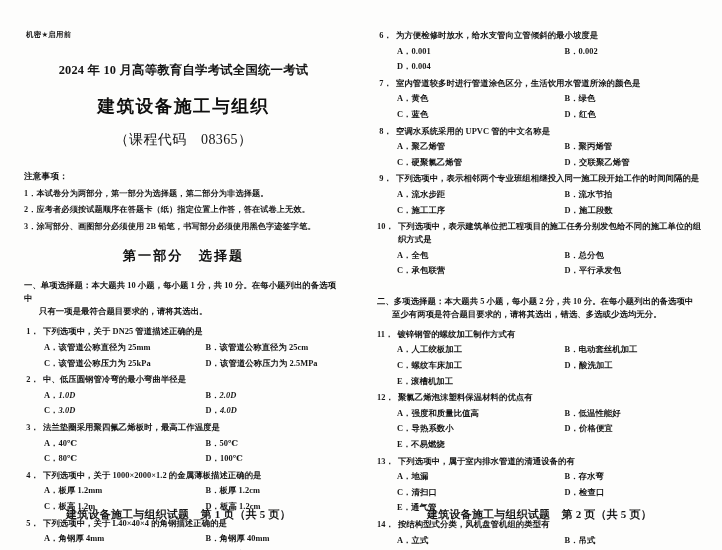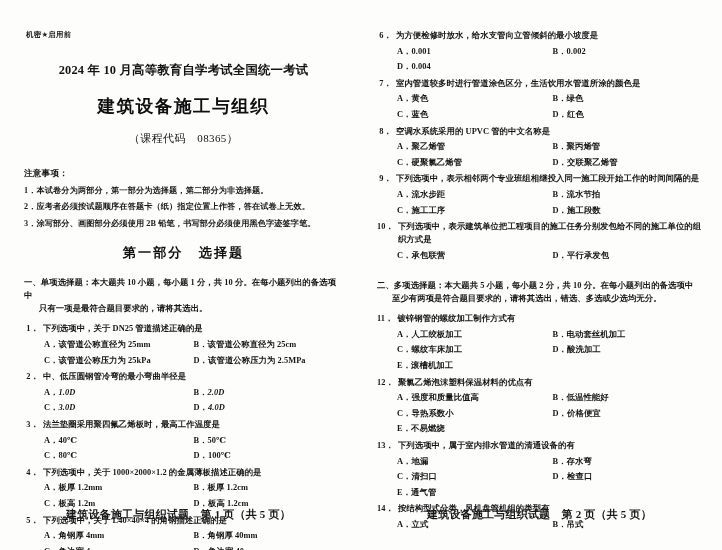--- a/index.html
+++ b/index.html
@@ -64,21 +64,21 @@
   .course-title {
     text-align: center;
     font-size: 17.5px;
     font-weight: bold;
     letter-spacing: 1.6px;
     color: #0f0f0f;
     margin: 0 0 13px 0;
   }
   .course-code {
     text-align: center;
-    font-size: 11px;
+    font-size: 14px;
     color: #151515;
     letter-spacing: 0.4px;
     margin: 0 0 22px 0;
   }
 
   .notes-title {
     font-size: 8.6px;
     font-weight: bold;
     color: #161616;
     margin: 0 0 6px 0;
@@ -141,20 +141,21 @@
     display: block;
   }
   .opt-row {
     display: flex;
     font-size: 8.4px;
     font-weight: bold;
     color: #171717;
     line-height: 1.5;
     margin: 0 0 3px 0;
     padding-left: 20px;
+    gap: 12px;
   }
   .opt {
     flex: 0 0 50%;
     letter-spacing: 0.05px;
   }
   .opt.single {
     flex: 0 0 100%;
   }
   .opt .lab {
     display: inline-block;
@@ -346,20 +347,24 @@
 
     <div class="q">
       <div class="q-stem">
         <span class="q-num">10．</span>
         <span class="q-text">
           <span>下列选项中，表示建筑单位把工程项目的施工任务分别发包给不同的施工单位的组</span>
           <span class="wrap2">织方式是</span>
         </span>
       </div>
       <div class="opt-row">
+        <div class="opt"><span class="lab">A．</span><span>全包</span></div>
+        <div class="opt"><span class="lab">B．</span><span>总分包</span></div>
+      </div>
+      <div class="opt-row">
         <div class="opt"><span class="lab">C．</span><span>承包联营</span></div>
         <div class="opt"><span class="lab">D．</span><span>平行承发包</span></div>
       </div>
     </div>
 
     <div class="spacer-md"></div>
 
     <div class="section-head">
       <span>二、多项选择题：本大题共 5 小题，每小题 2 分，共 10 分。在每小题列出的备选项中</span>
       <span class="cont">至少有两项是符合题目要求的，请将其选出，错选、多选或少选均无分。</span>

